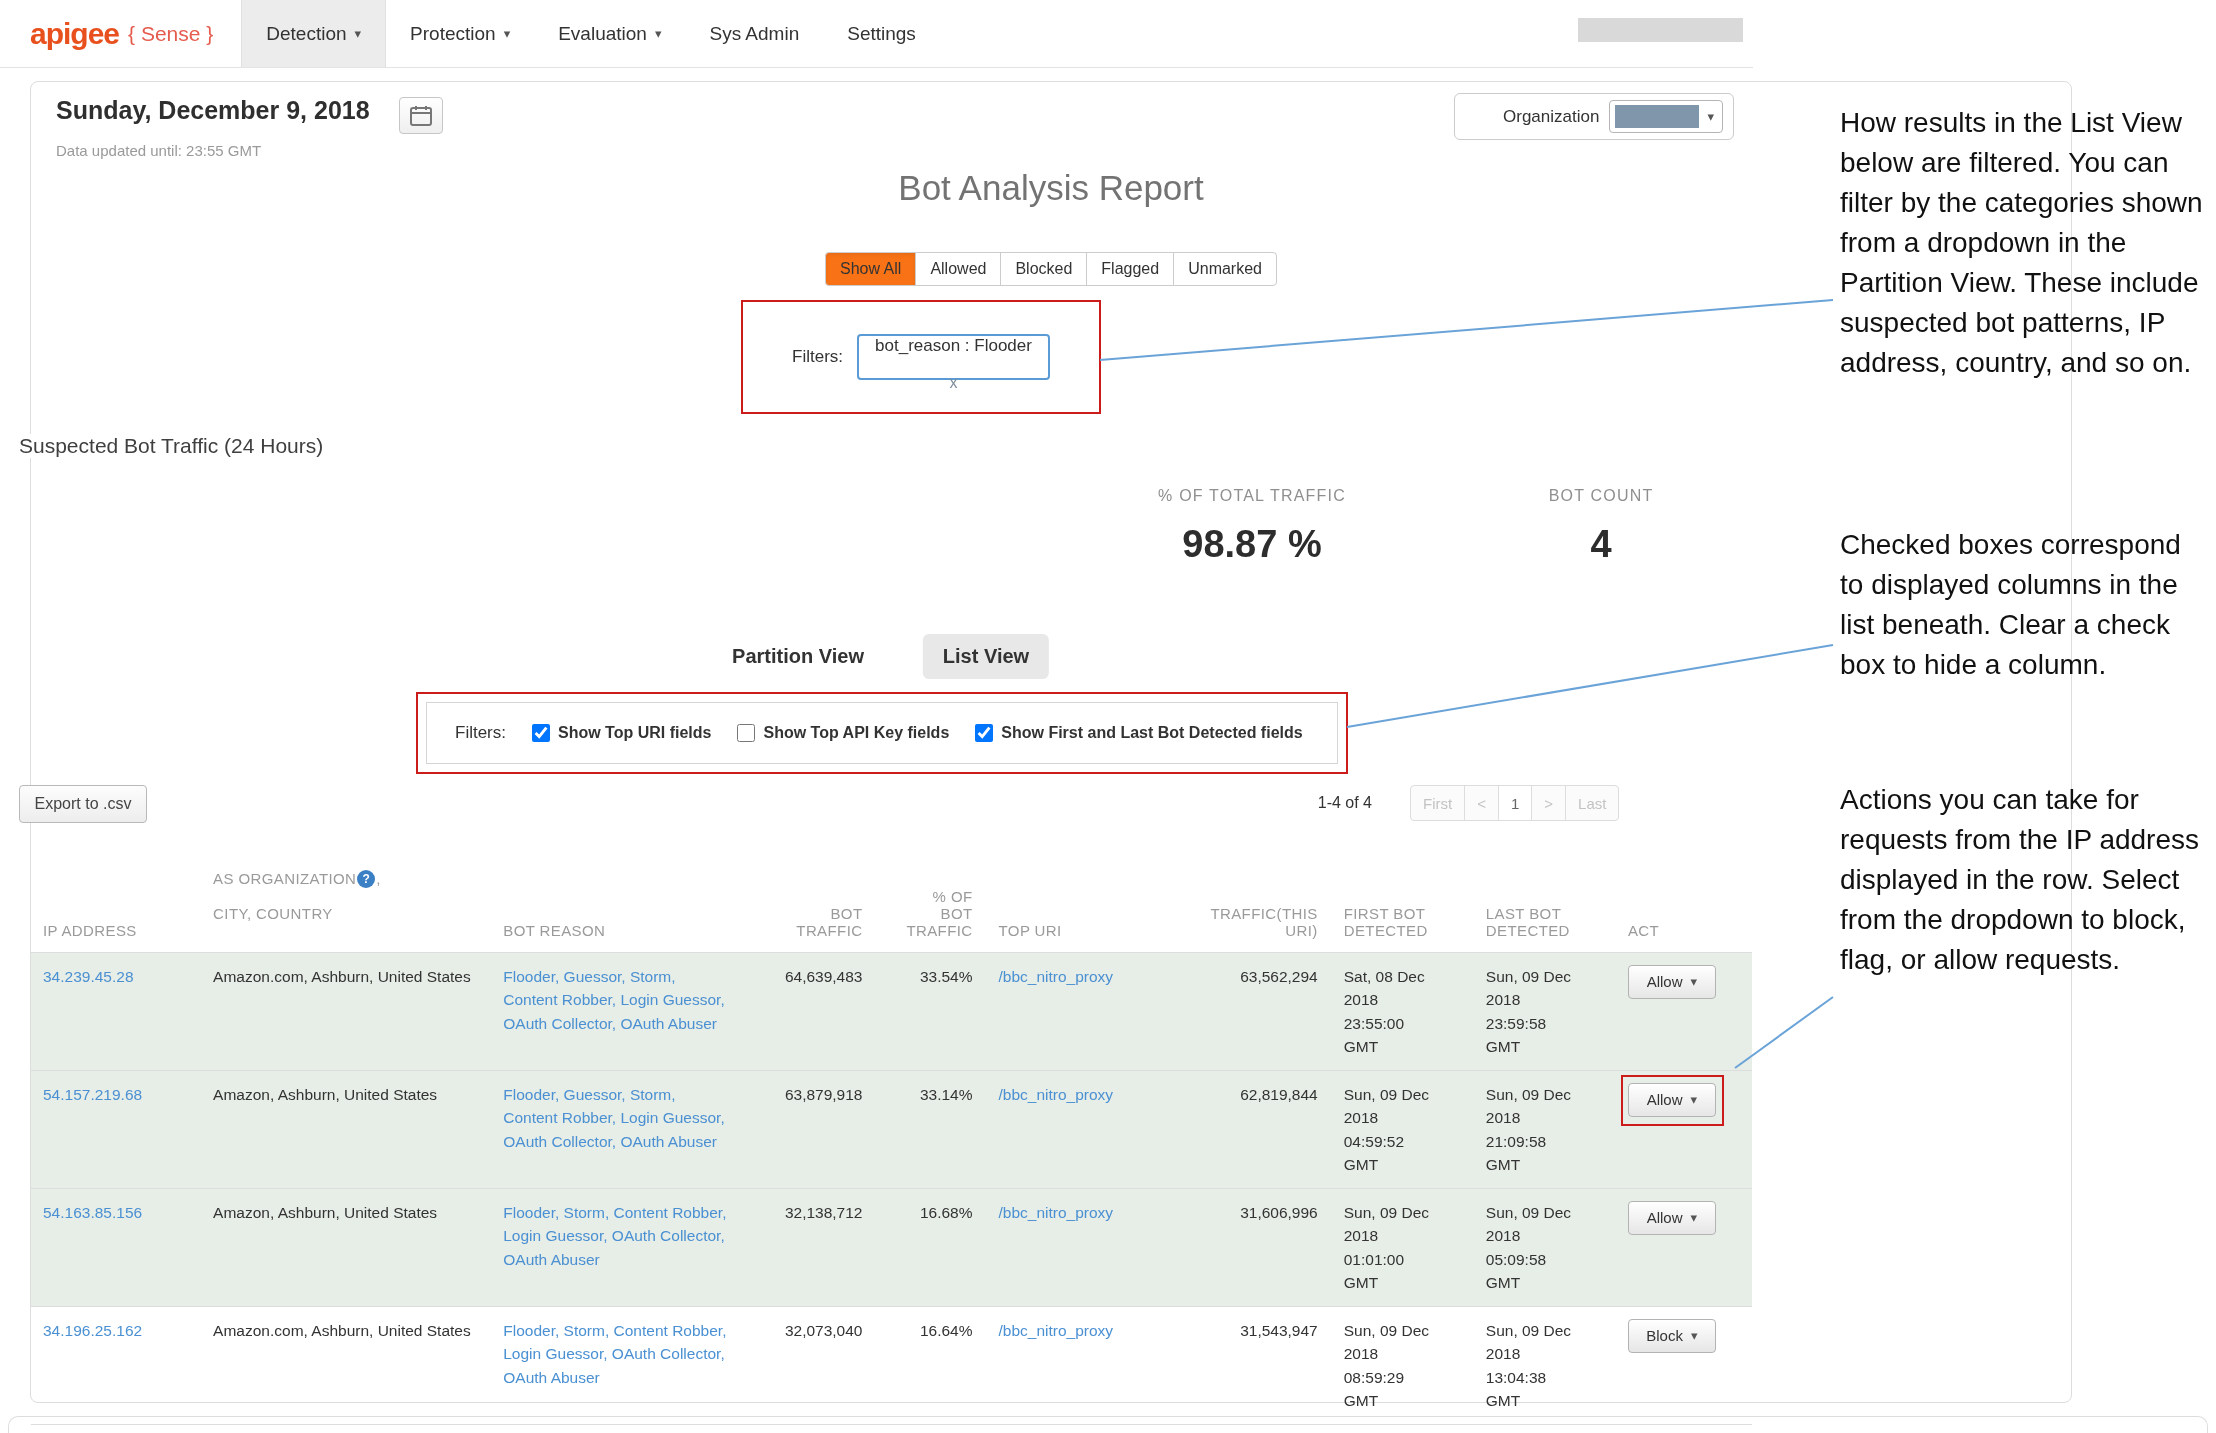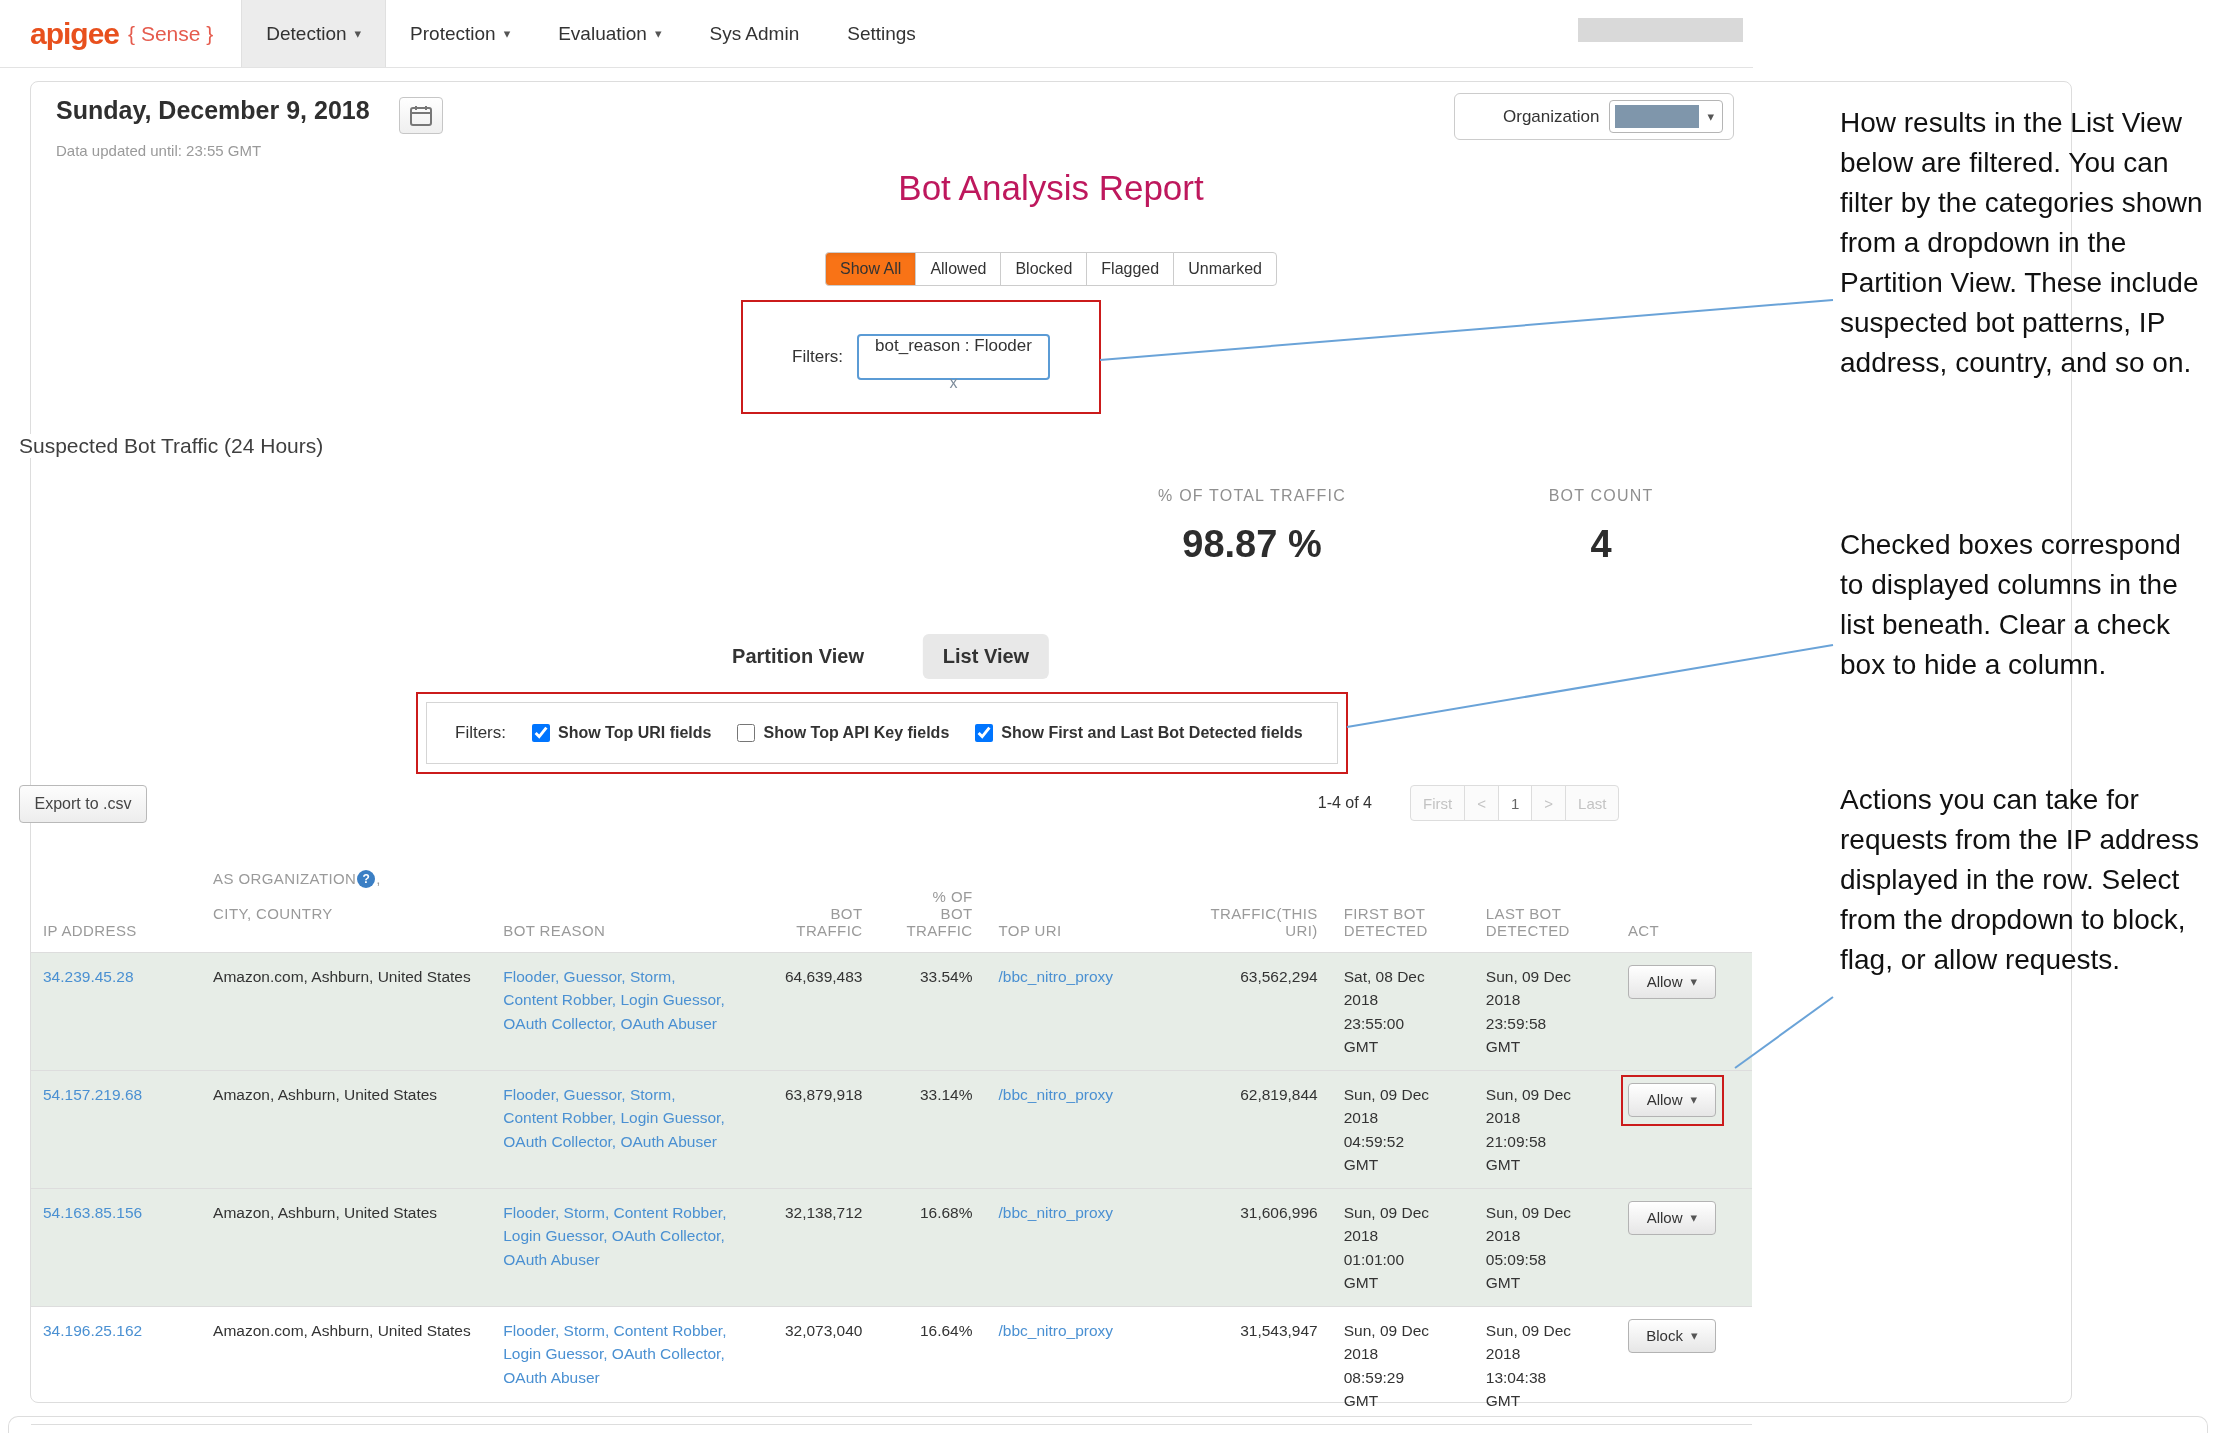--- a/index.html
+++ b/index.html
@@ -31,21 +31,21 @@
   .updated { left:25px; top:60px; font-size:15px; color:#9a9a9a; }
 
   .org-box { left:1423px; top:11px; width:280px; height:47px; border:1px solid #ccc; border-radius:6px;
     display:flex; align-items:center; padding:0 10px; gap:10px; background:#fff; }
   .org-label { font-size:17px; color:#333;margin-left:38px; }
   .org-select { margin-left:auto; width:134px; height:33px; border:1px solid #b5b5b5; border-radius:4px;
     background:#fff; display:flex; align-items:center; padding:0 8px 0 5px; gap:8px; cursor:pointer; }
   .org-redacted { flex:1; height:23px; background:#7f96ab; }
   .org-caret { font-size:13px; color:#555; }
 
-  .page-title { left:0; top:86px; width:100%; text-align:center; font-size:35px; font-weight:400; color:#be185d; }
+  .page-title { left:0; top:86px; width:100%; text-align:center; font-size:35px; font-weight:400; color:#737373; }
 
   .status-tabs { left:0; top:170px; width:100%; display:flex; justify-content:center; }
   .stab { font-size:16px; color:#333; background:#fff; border:1px solid #ccc; padding:7px 14px;
     margin-left:-1px; cursor:pointer; white-space:nowrap; }
   .stab:first-child { border-radius:4px 0 0 4px; margin-left:0; }
   .stab:last-child { border-radius:0 4px 4px 0; }
   .stab.active { background:#f97316; box-shadow:inset 0 2px 4px rgba(0,0,0,.08); }
 
   .hl-box { border:2px solid #cb1b1b; background:transparent; z-index:5; }
   .hl-box-1 { left:710px; top:218px; width:360px; height:114px; display:flex; align-items:center; justify-content:center; gap:14px; }

